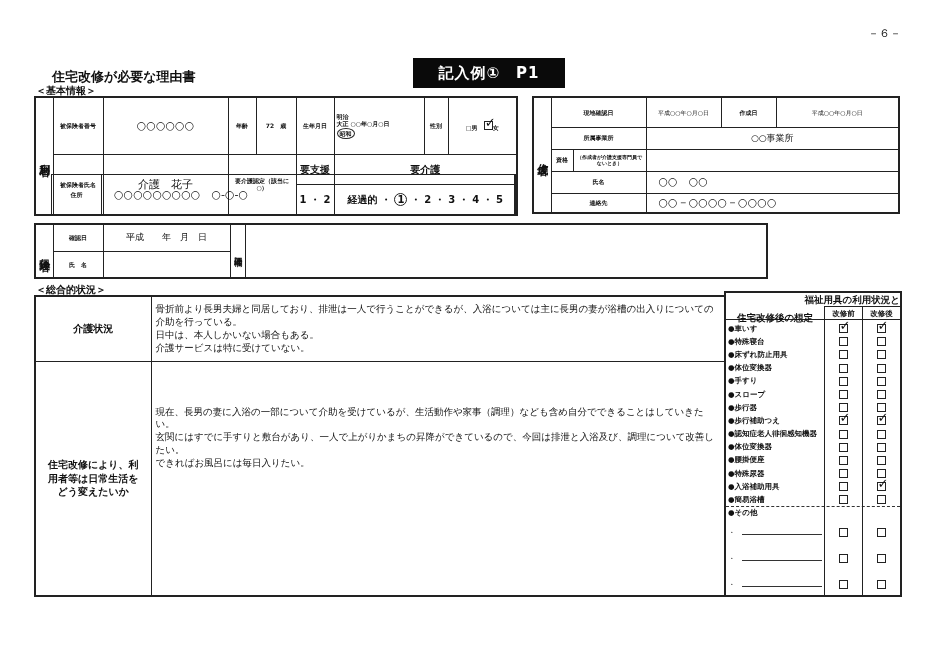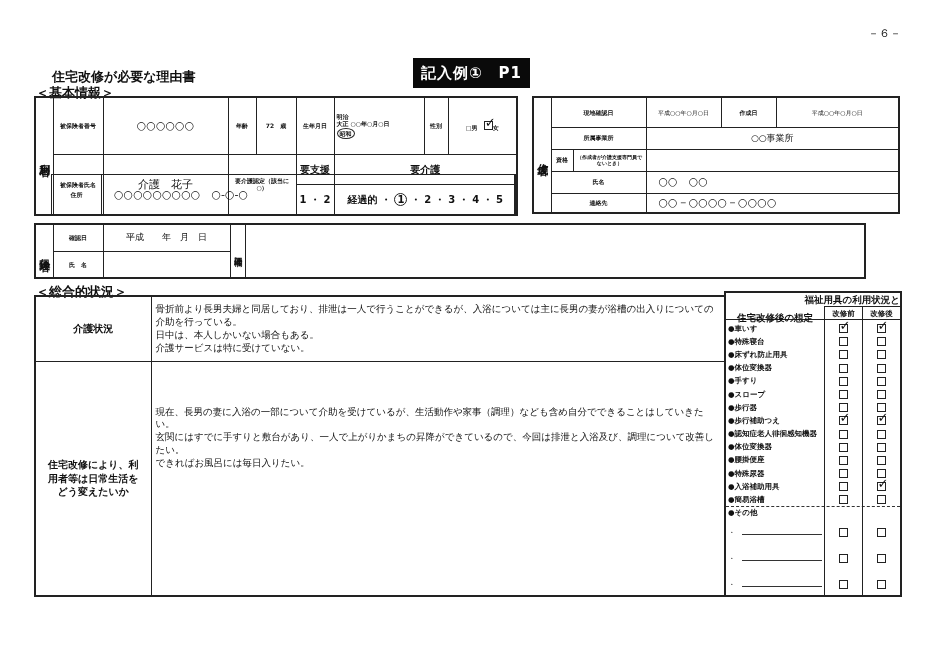--- a/index.html
+++ b/index.html
@@ -1,23 +1,23 @@
 <!DOCTYPE html>
 <html><head>
 <meta charset="utf-8">
 <style>
   * { box-sizing: border-box; margin: 0; padding: 0; }
   html, body { width: 940px; height: 653px; background: #ffffff; overflow: hidden; }
   body { position: relative; font-family: "DejaVu Sans", "Liberation Sans", sans-serif; color: #111; }
   .abs { position: absolute; }
   .page-num { left: 868px; top: 26px; font-size: 11px; font-family: "DejaVu Serif", serif; }
   .doc-title { left: 52px; top: 68px; font-size: 13px; font-weight: bold; }
-  .badge { left: 413px; top: 58px; width: 117px; height: 30px; background: #0a0a0a; color: #fff;
+  .badge { left: 413px; top: 58px; width: 152px; height: 30px; background: #0a0a0a; color: #fff;
            font-size: 15px; font-weight: bold; display: flex; align-items: center; justify-content: center; letter-spacing: 1px; }
-  .sec-label { font-size: 13px; font-weight: bold; }
+  .sec-label { font-size: 10px; font-weight: bold; }
   table { border-collapse: collapse; table-layout: fixed; }
   td { border: 1px solid #222; font-size: 9px; text-align: center; vertical-align: middle; padding: 0 2px; line-height: 1.2; }
   .b { font-weight: bold; margin-top: 9px; }
   .frame { border: 2px solid #222; }
   .vert { writing-mode: vertical-rl; text-orientation: upright; font-size: 11px; font-weight: bold; letter-spacing: 1px; }
   .tiny { font-size: 6px; font-weight: bold; }
   .val { font-size: 11px; }
   .left { text-align: left; }
   .narr { font-size: 9.5px; text-align: left; vertical-align: middle; padding: 2px 4px; font-family: "DejaVu Serif", serif; line-height: 1.35; }
   .narr div { white-space: pre-wrap; }
@@ -128,21 +128,21 @@
     <td colspan="2" class="tiny">氏名</td>
     <td colspan="3" class="left val" style="padding-left:12px">○○　○○</td>
   </tr>
   <tr style="height:20px">
     <td colspan="2" class="tiny">連絡先</td>
     <td colspan="3" class="left val" style="padding-left:12px">○○－○○○○－○○○○</td>
   </tr>
 </tbody>
   </table>
 
-<table class="abs frame" style="left:34px; top:223px; width:832px; height:55px;">
+<table class="abs frame" style="left:34px; top:223px; width:734px; height:55px;">
   <colgroup>
     <col style="width:18px">
       <col style="width:50px">
       <col style="width:127px">
       <col style="width:15px">
       <col>
   </colgroup>
   <tbody>
       <tr style="height:27px">
     <td rowspan="2" class="vert">保険者</td>

